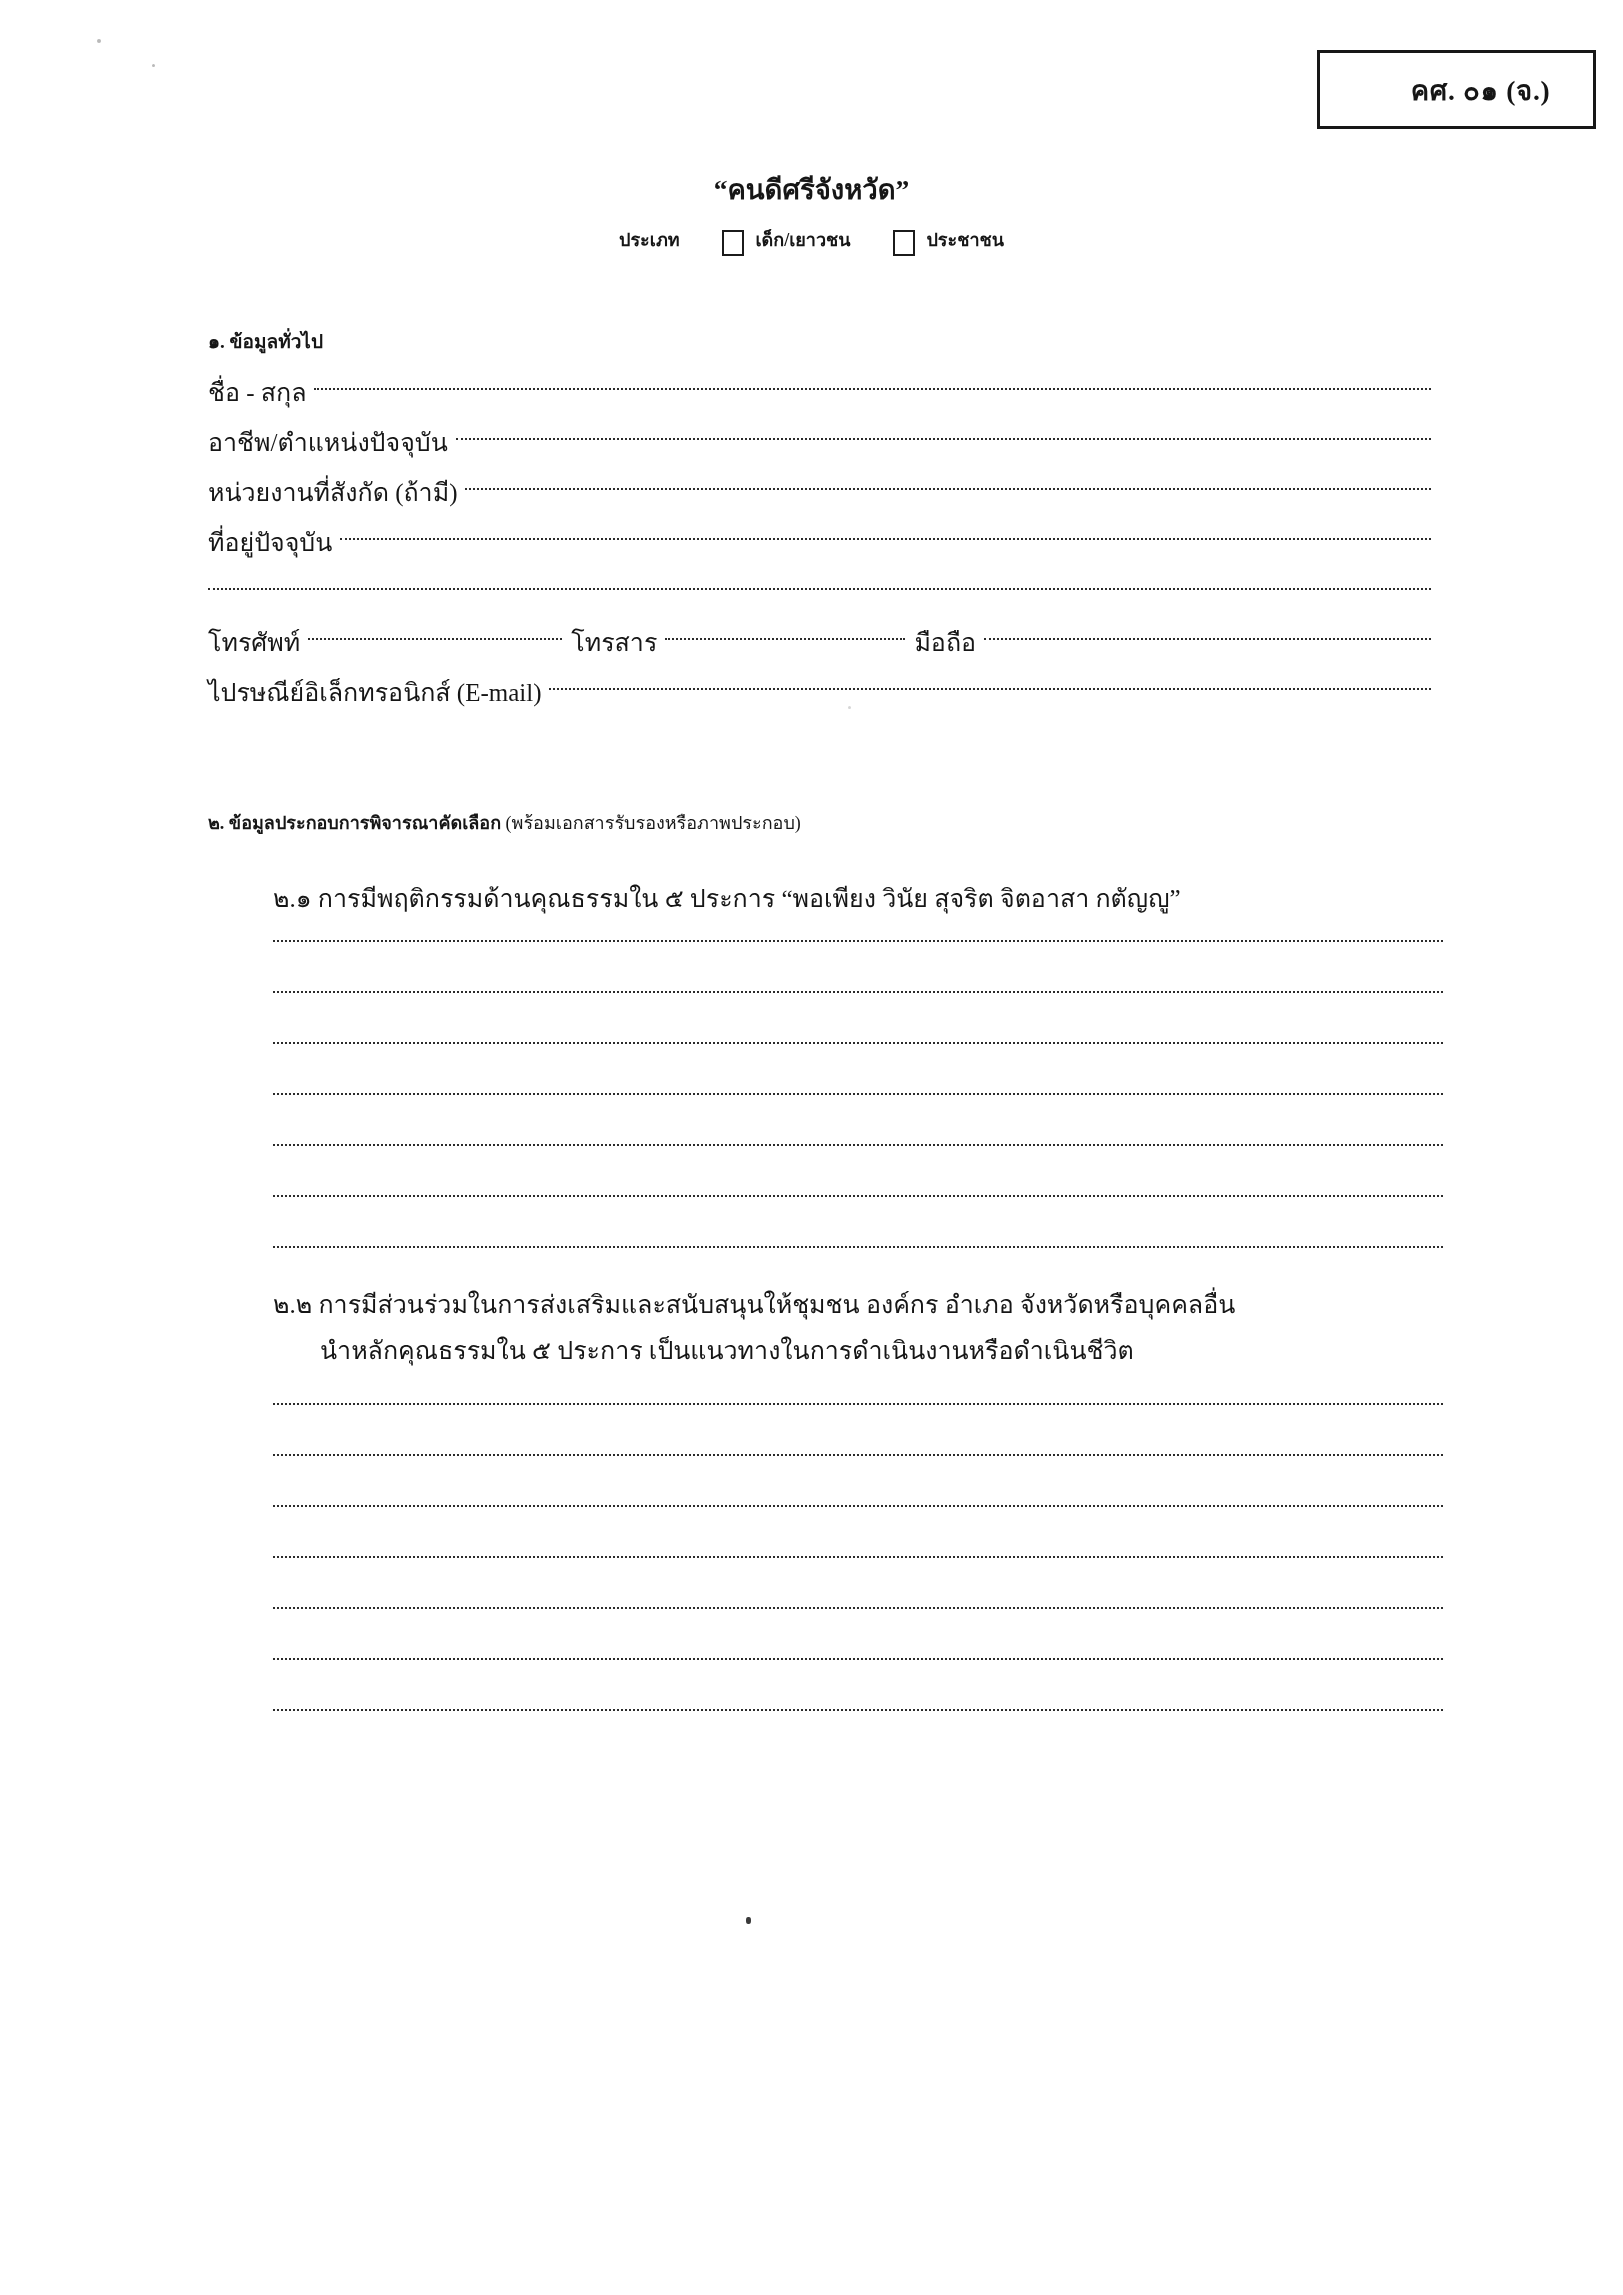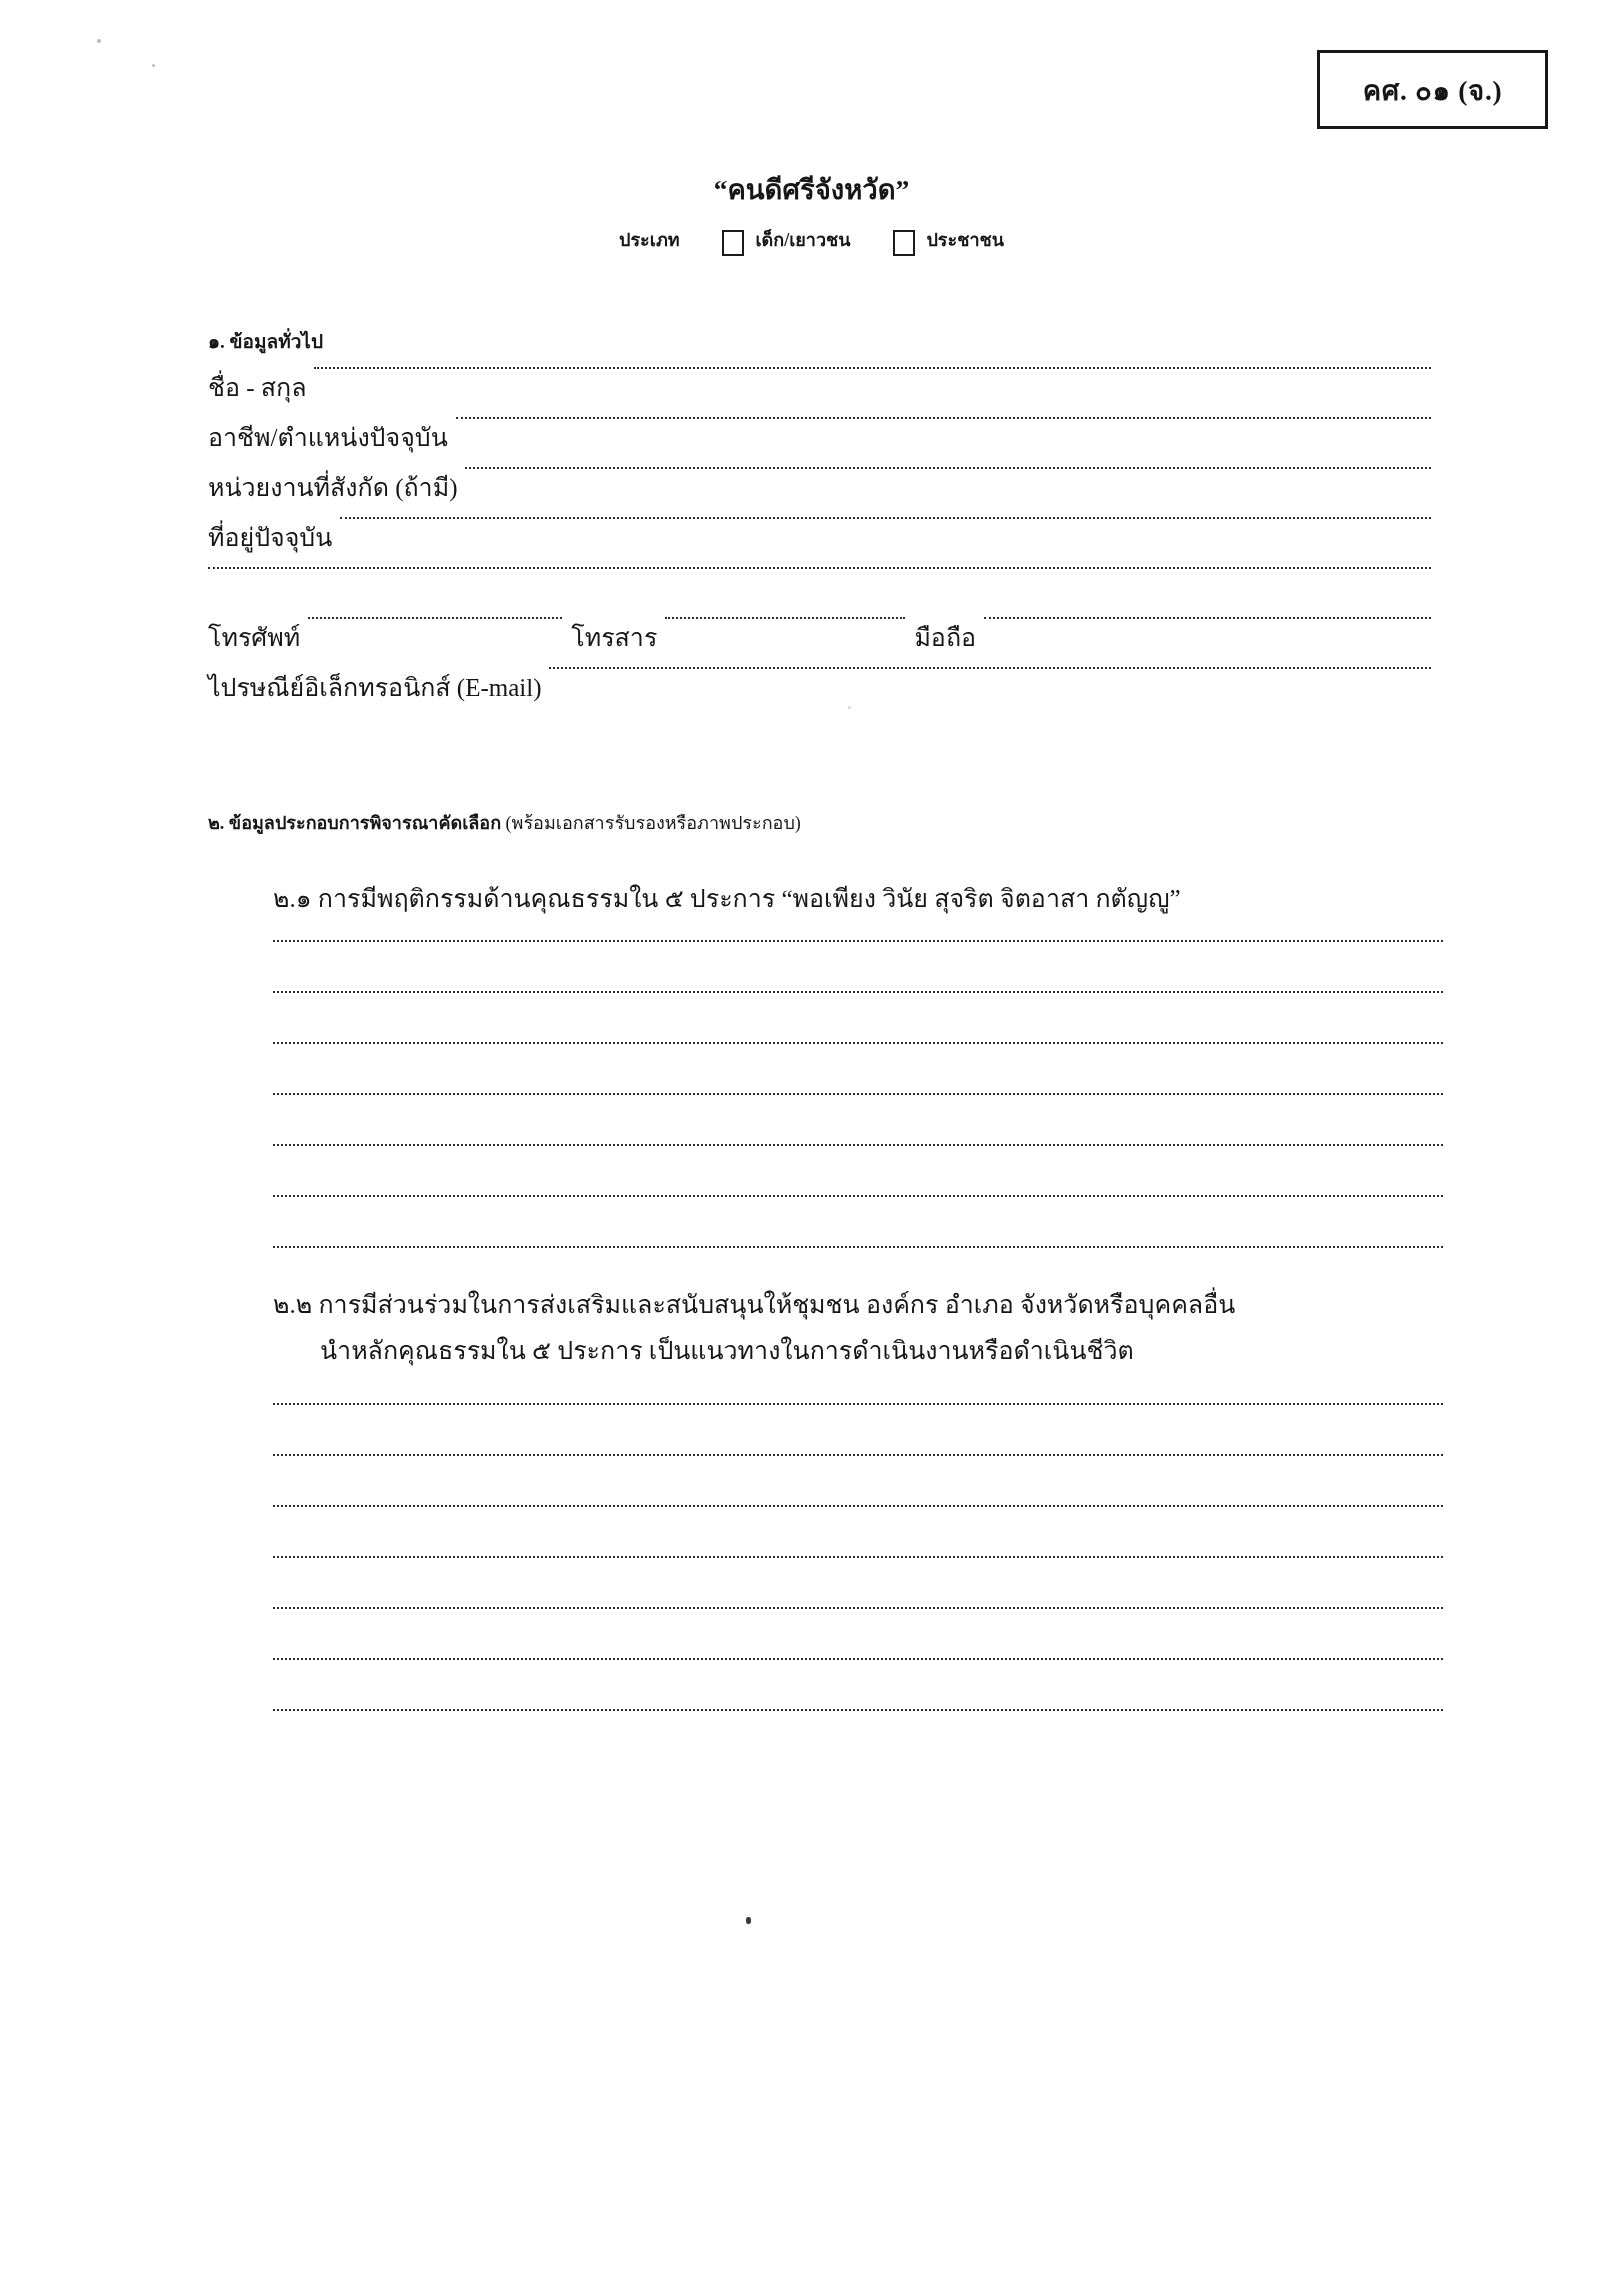--- a/index.html
+++ b/index.html
@@ -9,41 +9,41 @@
     color:#161616;
     -webkit-font-smoothing:antialiased;
   }
   .page{position:relative;width:1623px;height:2295px;background:#ffffff;overflow:hidden;}
 
   
   .code-box{
     position:absolute;left:1317px;top:50px;width:225px;height:73px;
     border:3.3px solid #171717;
     display:flex;align-items:center;justify-content:center;
-    font-size:27.5px;font-weight:600;letter-spacing:0.7px;
+    font-size:27.5px;font-weight:600;letter-spacing:0.7px;padding-left:48px;
   }
 
   
   .titles{position:absolute;left:0;top:164px;width:1623px;text-align:center;}
   .title-line{font-size:27.5px;font-weight:bold;line-height:51px;white-space:nowrap;}
   .type-row{
     display:flex;justify-content:center;align-items:center;
     font-size:18px;font-weight:bold;line-height:51px;white-space:nowrap;
   }
   .checkbox{
     display:inline-block;width:22px;height:26px;
     border:2.6px solid #1b1b1b;box-sizing:border-box;
     margin:0 11.8px 0 42px;transform:translateY(2px);
   }
 
   
   .sec1{position:absolute;left:208px;top:318px;width:1223px;}
   .sec-heading{font-size:19px;font-weight:bold;line-height:47px;white-space:nowrap;}
   .rows{margin-top:2px;}
-  .frow{display:flex;align-items:flex-start;height:50px;font-size:25px;white-space:nowrap;}
+  .frow{display:flex;align-items:center;height:50px;font-size:25px;white-space:nowrap;}
   .lbl{padding-right:7.9px;}
   .lbl.mid{padding-left:9.2px;}
   .dots{
     flex:1 1 auto;height:0;
     border-bottom:2.6px dotted #2b2b2b;
     margin-bottom:6.5px;min-width:26px;
   }
   .dots.fixed-age{flex:0 0 185px;}
   .dots.fixed-phone{flex:0 0 254px;}
   .dots.fixed-fax{flex:0 0 240px;}

